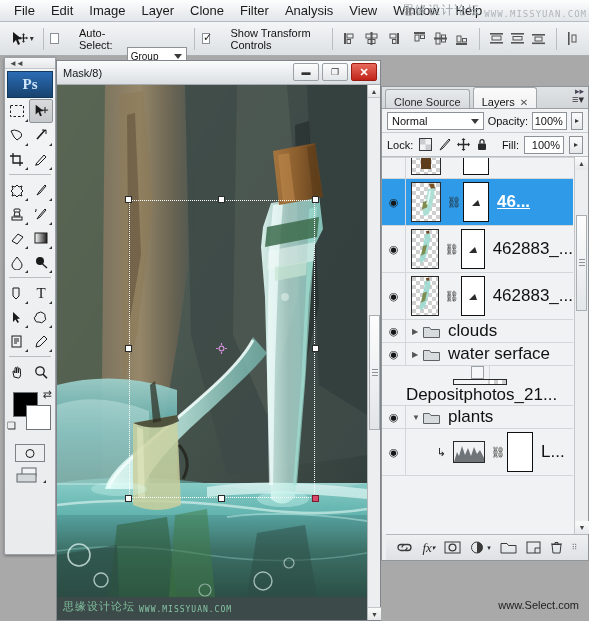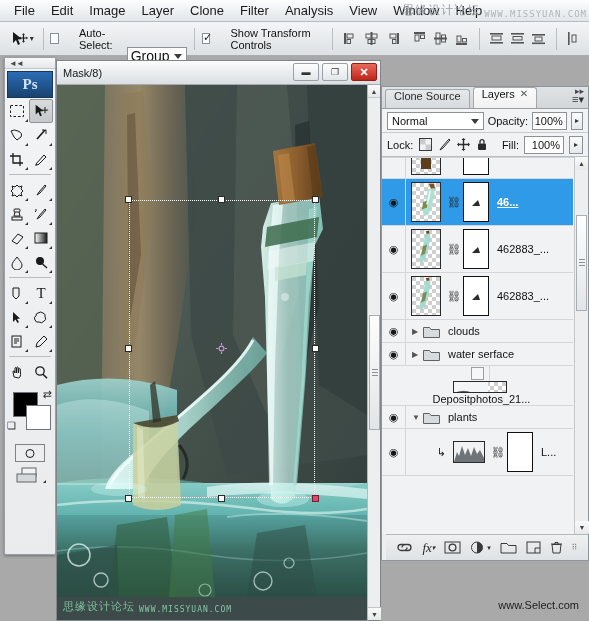--- a/index.html
+++ b/index.html
@@ -42,21 +42,21 @@
   }
   .vsep { width:1px; height:22px; background:#b9bec3; margin:0 7px; }
   .ck { width:11px; height:11px; border:1px solid #8a9097; background:#fff;
         display:inline-block; position:relative; vertical-align:middle; }
   .ck.on::after {
     content:"✓"; position:absolute; left:0px; top:-3px; font-size:11px; color:#1c1c1c;
   }
   .ob-label { font-size:11px; margin:0 4px 0 20px; }
   .combo {
     width:80px; height:19px; border:1px solid #8d9298; background:#fff;
-    display:flex; align-items:center; padding:0 3px; position:relative; font-size:14px;margin-top:35px;
+    display:flex; align-items:center; padding:0 3px; position:relative; font-size:10px;margin-top:35px;
   }
   .combo .arw {
     position:absolute; right:4px; top:50%; margin-top:-2px;
     width:0;height:0;border-left:4px solid transparent;border-right:4px solid transparent;
     border-top:5px solid #3a3a3a;
   }
   .align-ico { width:17px; height:17px; margin:0 2px; position:relative; }
   .align-ico svg { display:block; }
 
   
@@ -137,21 +137,21 @@
 
   
   #layers {
     position:absolute; left:381px; top:86px; width:208px; height:475px;
     background:linear-gradient(#f2f3f4,#eceeef);
     border:1px solid #8f9599;
   }
   #lp-tabsrow { height:22px; display:flex; align-items:flex-end; position:relative;
                 background:linear-gradient(#e0e3e6,#d2d6d9); border-bottom:1px solid #9aa0a4;}
   .lp-tab {
-    height:19px; padding:0 8px; font-size:11px; display:flex; align-items:flex-start;
+    height:19px; padding:0 8px; font-size:11px; display:flex; align-items:flex-end;
     background:linear-gradient(#e7eaec,#d6dade); border:1px solid #a2a7ab; border-bottom:none;
     border-top-left-radius:3px; border-top-right-radius:3px; margin-left:3px; color:#2b2b2b;
   }
   .lp-tab.active { background:linear-gradient(#fbfbfc,#f0f1f2); height:21px; color:#101010;}
   .lp-tab .x { margin-left:5px; font-size:10px; color:#555; }
   #lp-menu { position:absolute; right:4px; bottom:2px; font-size:11px; color:#333; }
   #lp-expand { position:absolute; right:4px; top:-1px; font-size:9px; color:#445; }
 
   #lp-blend { height:24px; display:flex; align-items:center; padding:0 5px; gap:4px;
               border-bottom:1px solid #c8ccd0; }
@@ -177,21 +177,21 @@
          border-right:1px solid #d3d7da; }
   .eyeglyph { font-size:11px; color:#171717;}
   .thumb { width:30px; height:40px; border:1px solid #2a2a2a; margin-left:5px;
            background:
              repeating-conic-gradient(#ffffff 0% 25%, #cfcfcf 0% 50%) 0 0/8px 8px;
            position:relative; overflow:hidden; }
   .thumb.wide { width:54px; height:28px; }
   .maskthumb { width:26px; height:40px; border:1px solid #111; background:#fff; margin-left:7px;
                position:relative; display:flex; align-items:center; justify-content:center;}
   .linkico { width:9px; margin-left:6px; font-size:11px; color:#222; text-align:center;}
-  .lname { margin-left:8px; font-size:11px; color:#111; white-space:nowrap; }
+  .lname { margin-left:8px; font-size:17px; color:#111; white-space:nowrap; }
   .lrow.sel .lname { color:#ffffff; font-weight:bold; text-decoration:underline; }
   .folder { width:17px;height:13px; margin-left:2px; position:relative;}
   .disc { width:9px; margin-left:6px; font-size:8px; color:#555; }
   .eye.off .eyeglyph { visibility:hidden; }
   .emptybox { width:13px;height:13px;border:1px solid #9aa0a4; background:#f6f7f8;}
 
   #lp-scroll { position:absolute; right:0; top:calc(22px + 24px + 24px); width:14px; bottom:26px;
                background:#eceeef; border-left:1px solid #c3c7ca; }
   #lp-scroll .sbtn { height:13px;display:flex;align-items:center;justify-content:center;font-size:7px;color:#444;
                      background:linear-gradient(#fafafa,#e6e8ea);}

